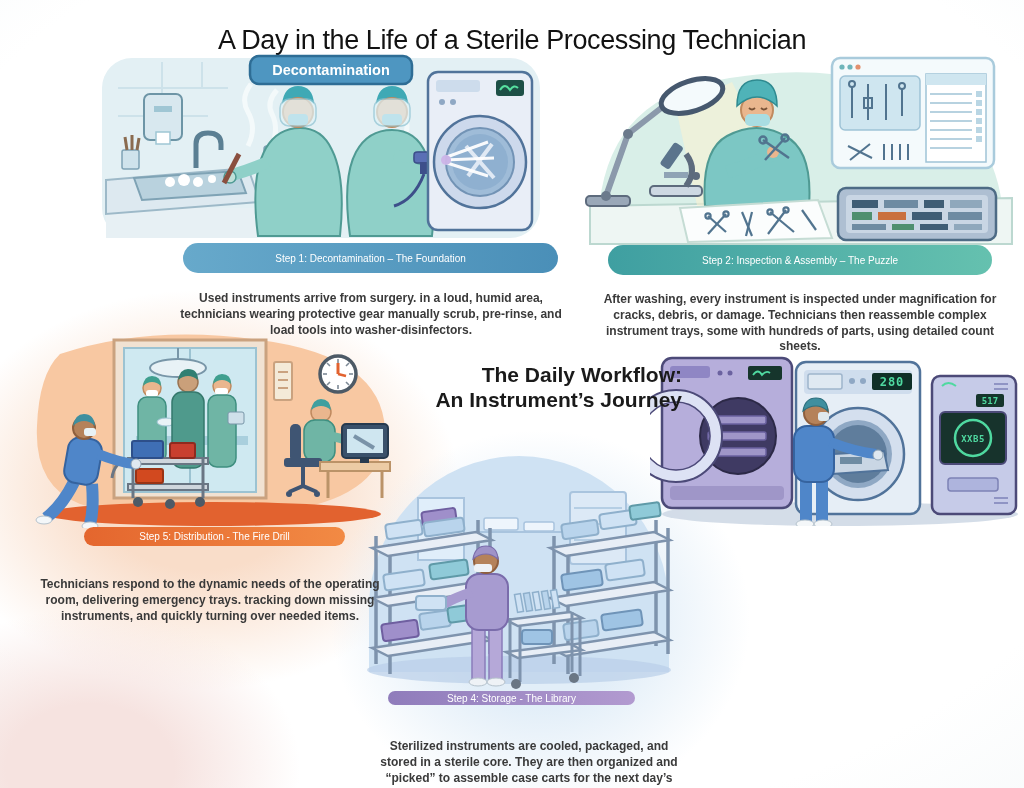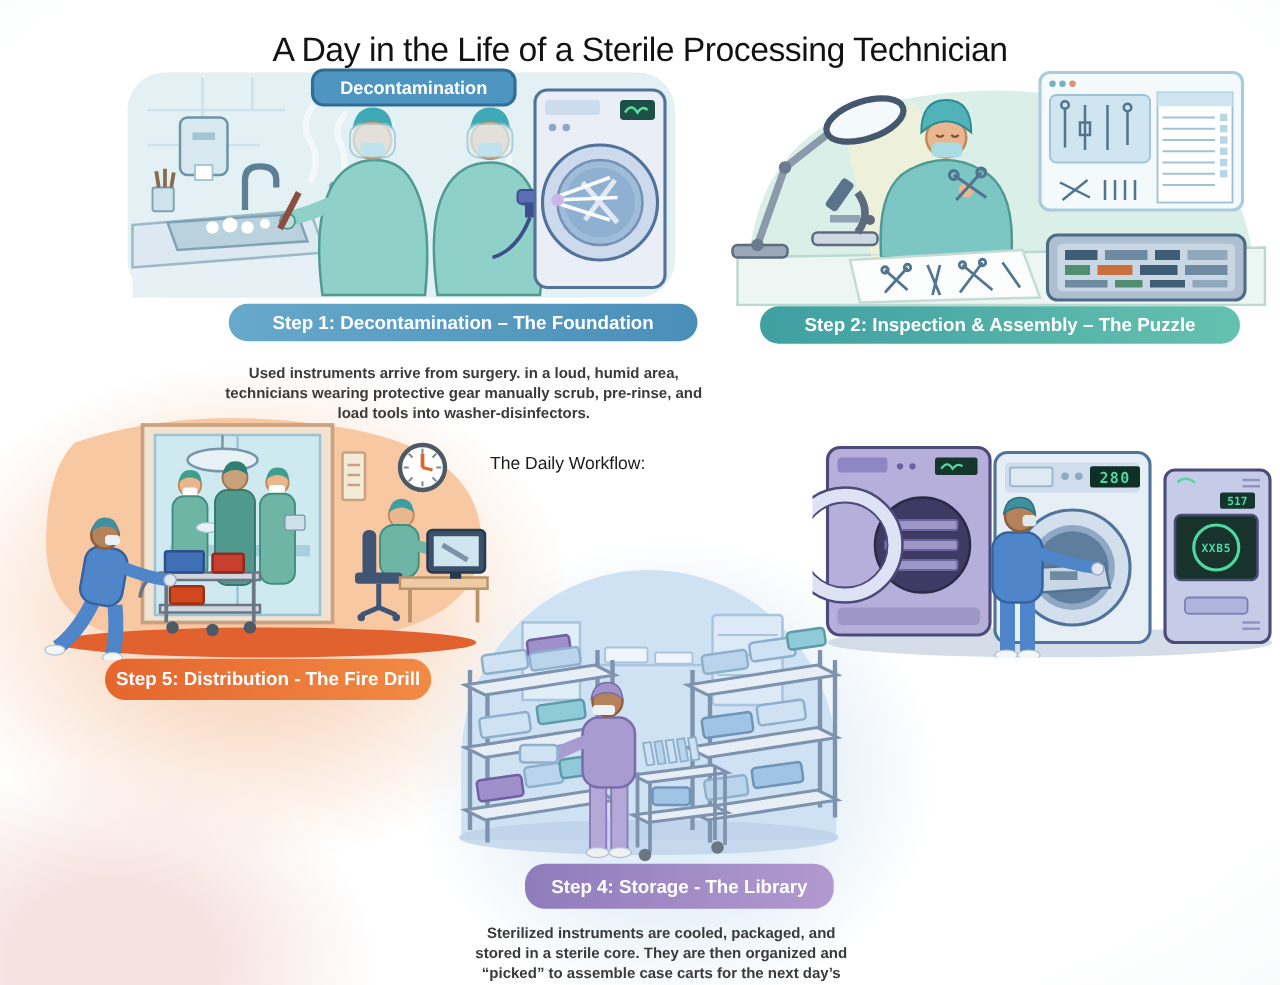--- a/index.html
+++ b/index.html
@@ -12,35 +12,35 @@
   .blob{position:absolute;border-radius:50%;pointer-events:none;}
   .blob-peach{left:-60px;top:290px;width:520px;height:400px;
     background:radial-gradient(closest-side,#f9ddc9 40%,rgba(249,221,201,0));}
   .blob-blue{left:330px;top:430px;width:420px;height:380px;
     background:radial-gradient(closest-side,#e2eef8 45%,rgba(226,238,248,0));}
   .blob-corner{left:-120px;bottom:-140px;width:420px;height:320px;
     background:radial-gradient(closest-side,#f6e3e0 40%,rgba(246,227,224,0));}
 
   .main-title{position:absolute;left:0;right:0;top:7px;text-align:center;
     font-size:27px;font-weight:400;color:#121212;letter-spacing:-0.4px;}
-  .center-title{position:absolute;left:392px;top:362px;width:290px;text-align:left;
-    font-size:14px;font-weight:400;color:#1a1a1a;line-height:1.2;}
+  .center-title{position:absolute;left:392px;top:362px;width:290px;text-align:right;
+    font-size:21px;font-weight:700;color:#1a1a1a;line-height:1.2;}
 
   .scene{position:absolute;}
   .banner{position:absolute;display:flex;align-items:center;justify-content:center;
-    color:#ffffff;font-weight:700;font-size:15px;border-radius:16px;white-space:nowrap;}
+    color:#ffffff;font-weight:400;font-size:10px;border-radius:16px;white-space:nowrap;}
   .banner-1{left:183px;top:243px;width:375px;height:30px;
     background:linear-gradient(90deg,#67a9cb,#4a8fb8);}
   .banner-2{left:608px;top:245px;width:384px;height:30px;
     background:linear-gradient(90deg,#3f9fa1,#65c1af);text-align:center;}
   .banner-3{left:713px;top:526px;width:256px;height:32px;
     background:linear-gradient(90deg,#5f5d9b,#7b78b1);}
-  .banner-4{left:420px;top:691px;width:247px;height:36px;
+  .banner-4{left:388px;top:691px;width:247px;height:14px;
     background:linear-gradient(90deg,#8f7cbb,#b29ad0);}
-  .banner-5{left:84px;top:527px;width:261px;height:33px;border-radius:18px;
+  .banner-5{left:84px;top:527px;width:261px;height:19px;border-radius:18px;
     background:linear-gradient(90deg,#e4662e,#f28a44);}
 
   .caption{position:absolute;text-align:center;font-weight:700;font-size:12px;
     line-height:1.32;color:#3a3a3a;}
   .caption-1{left:170px;top:279px;width:402px;}
   .caption-2{left:598px;top:280px;width:404px;}
   .caption-3{left:682px;top:562px;width:340px;}
   .caption-4{left:380px;top:727px;width:298px;}
   .caption-5{left:38px;top:565px;width:344px;}
 
@@ -510,23 +510,26 @@
       <circle cx="22" cy="13" r="12" fill="#b5825a" stroke="#8f5f3d" stroke-width="2"></circle>
       <path d="M9,11 q2,-13 13,-13 q11,0 12,13 q-6,-5 -12,-5 q-7,0 -13,5Z" fill="#9f93c8" stroke="#7a6cab" stroke-width="1.2"></path>
       <rect x="10" y="16" width="18" height="8" rx="3" fill="#eef2f6"></rect>
     </g>
   </svg>
 
   <div class="banner banner-1">Step 1: Decontamination – The Foundation</div>
   <p class="caption caption-1">Used instruments arrive from surgery. in a loud, humid area, technicians wearing protective gear manually scrub, pre-rinse, and load tools into washer-disinfectors.</p>
 
   <div class="banner banner-2">Step 2: Inspection &amp; Assembly – The Puzzle</div>
+  <p class="caption caption-2">After washing, every instrument is inspected under magnification for cracks, debris, or damage. Technicians then reassemble complex instrument trays, some with hundreds of parts, using detailed count sheets.</p>
 
 
   <div class="banner banner-4">Step 4: Storage - The Library</div>
   <p class="caption caption-4">Sterilized instruments are cooled, packaged, and stored in a sterile core. They are then organized and “picked” to assemble case carts for the next day’s surgical schedule.</p>
 
   <div class="banner banner-5">Step 5: Distribution - The Fire Drill</div>
+  <p class="caption caption-5">Technicians respond to the dynamic needs of the operating room, delivering emergency trays. tracking down missing instruments, and quickly turning over needed items.</p>
 
   <div class="center-title">
     <div>The Daily Workflow:</div>
+    <div>An Instrument’s Journey</div>
   </div>
 </div>
 
 </body></html>

